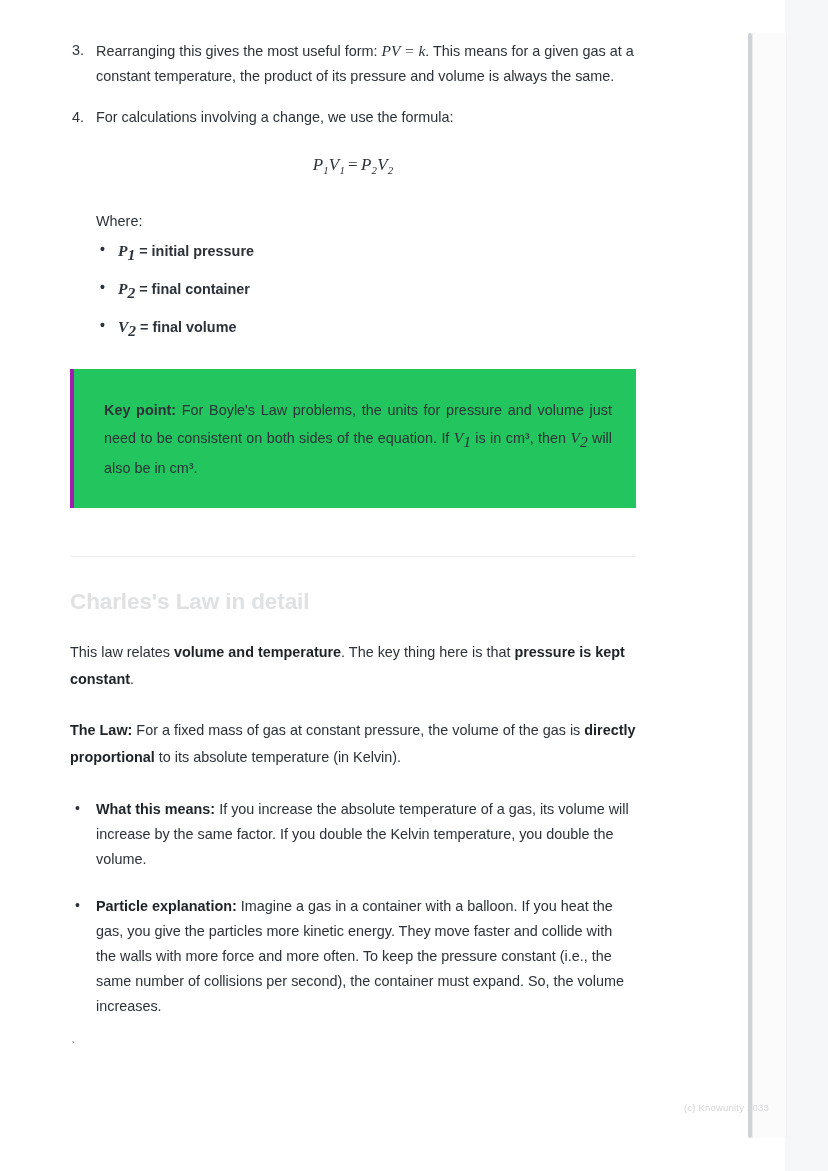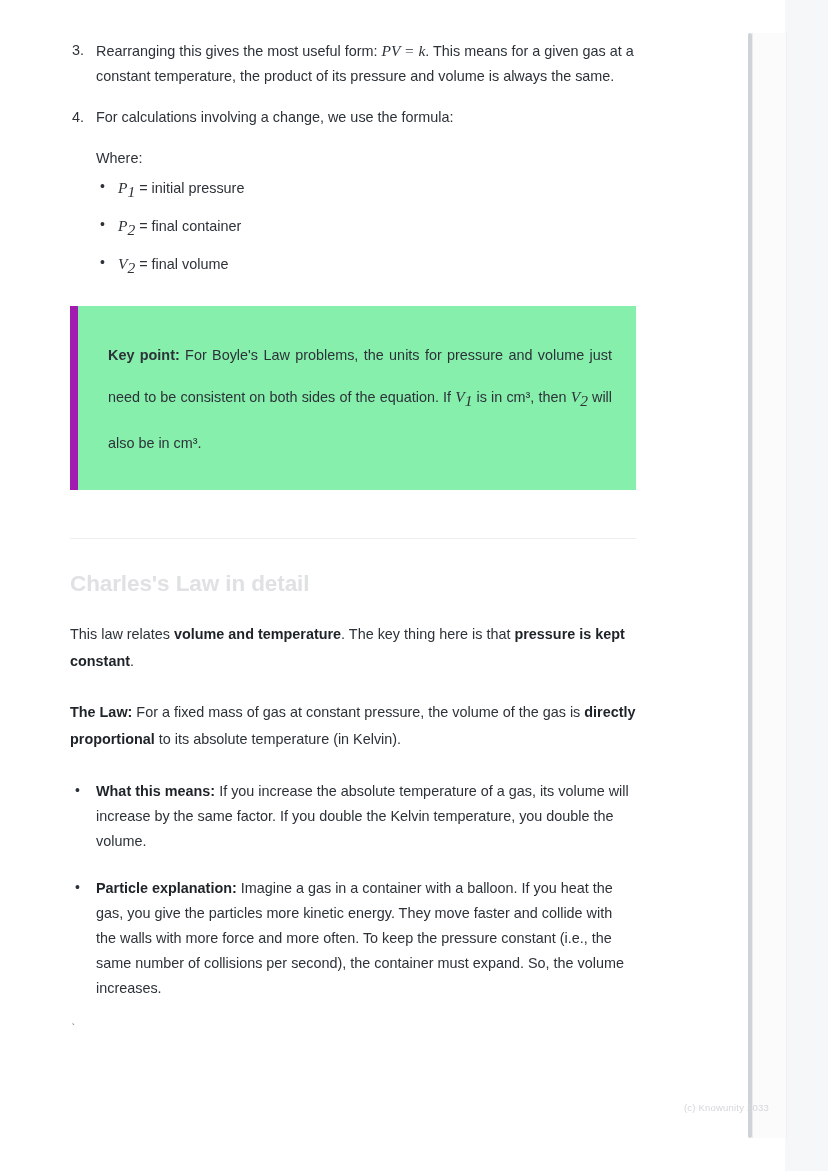--- a/index.html
+++ b/index.html
@@ -91,42 +91,43 @@
     font-size: 15.5px;
   }
 
   .where-label {
     margin: 8px 0 4px 26px;
   }
   .ul-plain {
     list-style: none;
     margin: 0 0 0 26px;
     padding: 0;
+    font-weight: bold;
   }
   .ul-plain li {
     position: relative;
     padding-left: 22px;
     margin-bottom: 9px;
   }
   .ul-plain li::before {
     content: "\2022";
     position: absolute;
     left: 4px; top: -1px;
     color: #2c3238;
     font-size: 14px;
   }
 
   
   #callout {
     margin: 26px 0 0 0;
-    background: #86efac;
-    border-left: 8px solid #a21caf;
+    background: #22c55e;
+    border-left: 4px solid #a21caf;
     padding: 28px 24px 26px 30px;
     text-align: justify;
-    line-height: 42px;
+    line-height: 27px;
     color: #2c3238;
   }
   #callout b { font-weight: bold; }
 
   hr.divider {
     border: none;
     border-top: 1px solid #eceeef;
     margin: 48px 0 0 0;
   }
 
@@ -197,20 +198,23 @@
   <div class="ol-item">
     <span class="ol-marker">3.</span>
     <span>Rearranging this gives the most useful form: </span><span class="math">PV = k</span><span>. This means for a given gas at a constant temperature, the product of its pressure and volume is always the same.</span>
   </div>
 
   <div class="ol-item">
     <span class="ol-marker">4.</span>
     <span>For calculations involving a change, we use the formula:</span>
   </div>
 
+  <div class="formula">
+    <span>P</span><sub>1</sub><span>V</span><sub>1</sub><span class="op">=</span><span>P</span><sub>2</sub><span>V</span><sub>2</sub>
+  </div>
 
   <div class="where-label">Where:</div>
 
   <ul class="ul-plain">
     <li>
       <span class="math">P</span><sub class="math">1</sub>
       <span>= initial pressure</span>
     </li>
     <li>
       <span class="math">P</span><sub class="math">2</sub>

